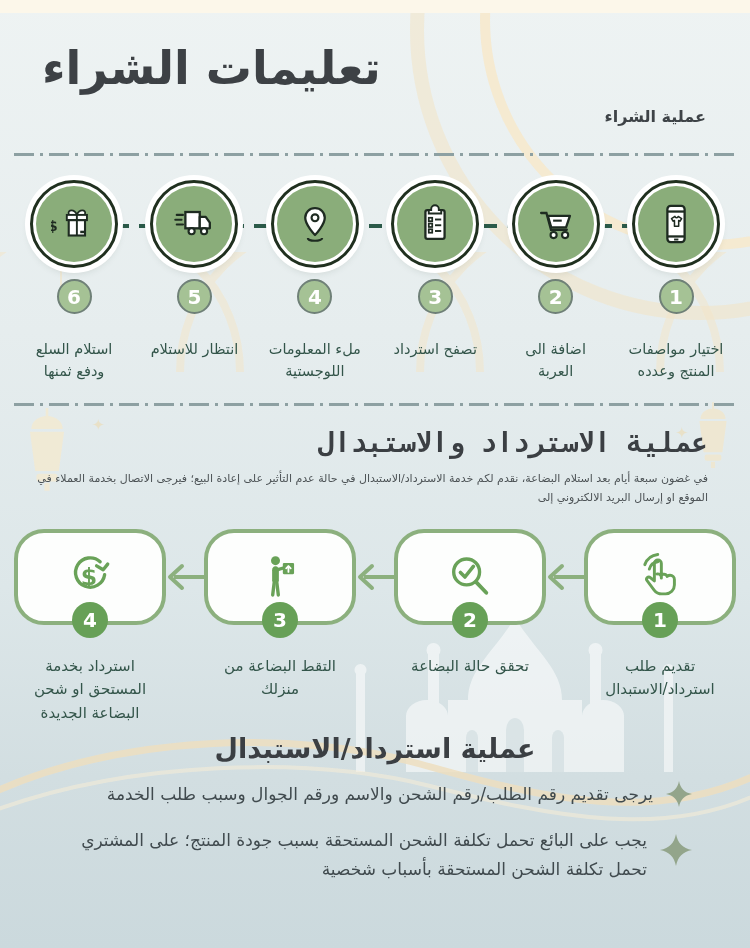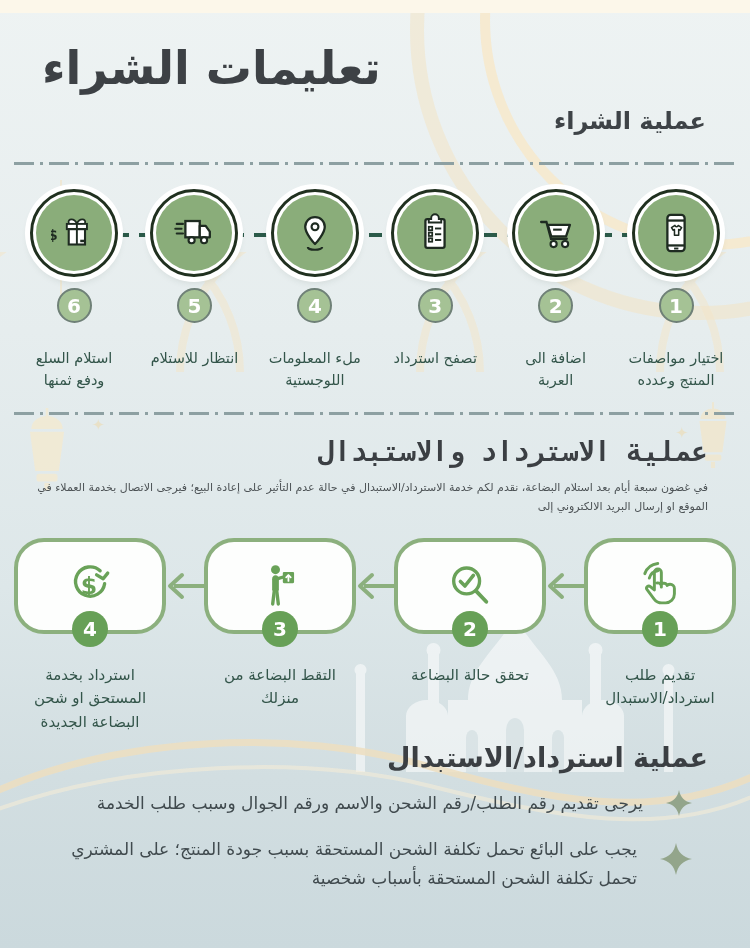--- a/index.html
+++ b/index.html
@@ -22,21 +22,21 @@
   .lantern-l { top:408px; left:18px; opacity:.85; }
   .lantern-r { top:402px; right:14px; opacity:.8; }
   .hang-line { top:180px; left:60px; width:2px; height:120px; background:rgba(240,230,207,.8); }
   .star-dec { color:rgba(233,224,198,.95); font-size:15px; }
   .mosque { top:612px; left:320px; width:390px; height:160px; opacity:.55; }
 
   
   .title { position:relative; z-index:2; margin:41px 42px 0 42px; text-align:left;
     font-size:46px; font-weight:bold; color:#3d4145; }
   .subtitle { position:relative; z-index:2; margin:12px 44px 0 44px; text-align:right;
-    font-size:24px; font-weight:bold; color:#3e4347; }
+    font-size:16px; font-weight:bold; color:#3e4347; }
   .dash-divider { position:relative; z-index:2; height:3px; margin:27px 14px 0 14px;
     background:repeating-linear-gradient(90deg,#8da0a2 0 20px,transparent 20px 26px,#8da0a2 26px 29px,transparent 29px 35px);
   }
 
   
   .steps-row { position:relative; z-index:2; display:flex; justify-content:space-between;
     padding:0 16px; margin-top:24px; }
   .steps-connector { position:absolute; top:44px; right:70px; left:70px; height:3.5px; z-index:0;
     background:repeating-linear-gradient(90deg,#2b5a49 0 13px,transparent 13px 23px); }
   .step { width:116px; display:flex; flex-direction:column; align-items:center; position:relative; z-index:1; }
@@ -64,24 +64,24 @@
     background:#fdfefd; position:relative; display:flex; align-items:center; justify-content:center; }
   .rnum { position:absolute; bottom:-17px; left:50%; transform:translateX(-50%);
     width:36px; height:36px; border-radius:50%; background:#67a057; color:#fff;
     font-weight:bold; font-size:20px; display:flex; align-items:center; justify-content:center;
     box-shadow:0 0 0 3px rgba(253,254,253,.0); }
   .rsep { width:38px; height:96px; display:flex; align-items:center; justify-content:center; }
   .rlabel { margin-top:30px; width:164px; text-align:center; white-space:pre-line;
     color:#33554a; font-size:15px; line-height:1.55; }
 
   
-  .policy-heading { position:relative; z-index:2; margin:8px 42px 0 42px; text-align:right;
+  .policy-heading { position:relative; z-index:2; margin:8px 42px 0 42px; text-align:center;
     font-size:27px; font-weight:bold; color:#3b3f43; }
   .bullet { position:relative; z-index:2; display:flex; align-items:flex-start;
-    margin:16px 58px 0 40px; gap:23px; }
+    margin:16px 58px 0 40px; gap:13px; }
   .bullet-star { flex:0 0 auto; margin-top:1px; }
   .bullet-text { text-align:right; font-size:17px; line-height:1.75; color:#404a4e; }
 </style>
 </head>
 <body>
 
 <div class="page">
 
   <div class="top-band"></div>
   <div class="decor arch-tr1"></div>

